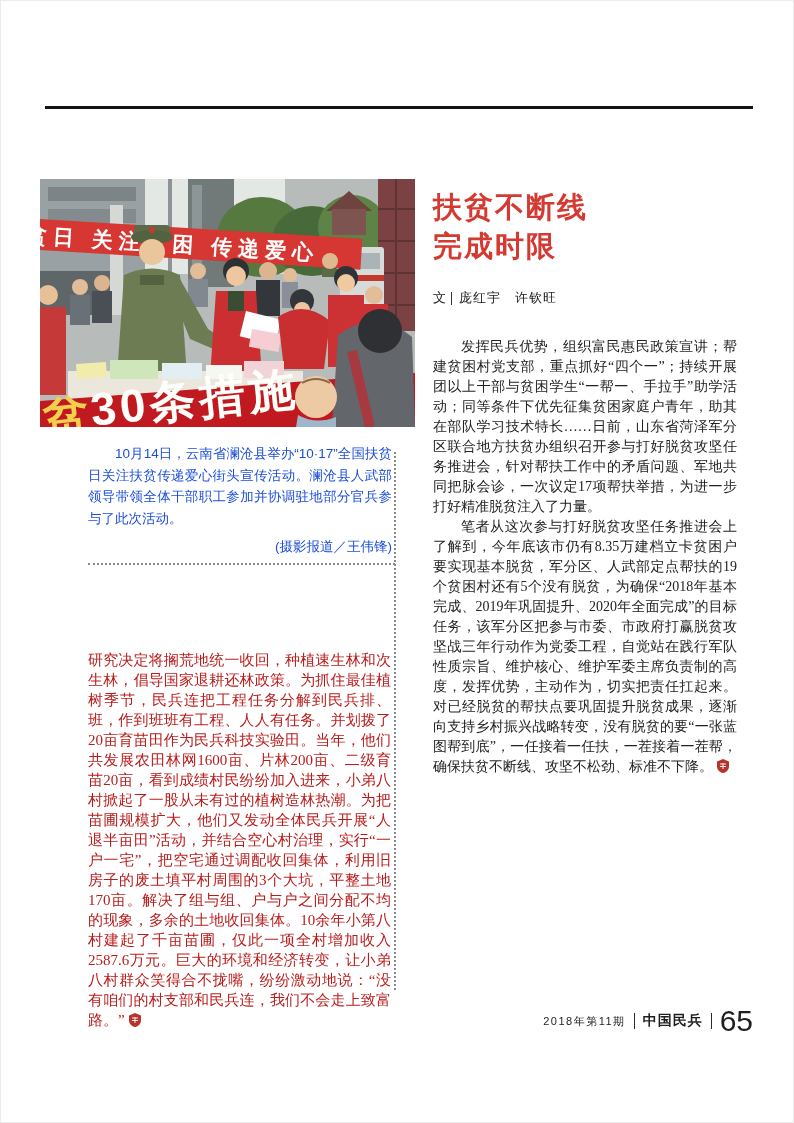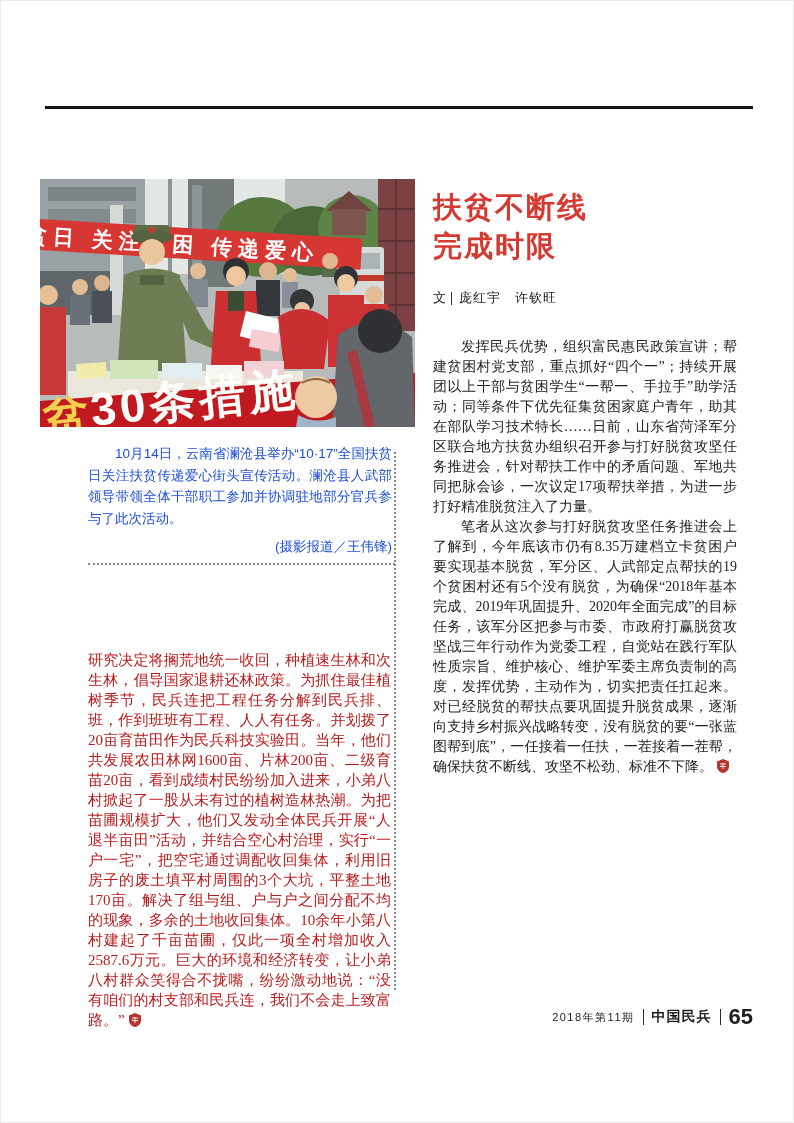--- a/index.html
+++ b/index.html
@@ -37,21 +37,21 @@
     font-size:14px;line-height:20px;text-align:justify;color:#222;}
   .right-body p{margin:0;text-indent:2em;}
   
   .end-mark{display:inline-block;width:12px;height:14px;margin-left:4px;vertical-align:-2px;}
   
   .footer{position:absolute;right:41px;top:1004px;display:flex;align-items:center;
     font-family:"Liberation Sans","DejaVu Sans",sans-serif;color:#1e1e1e;}
   .footer .issue{font-size:11px;letter-spacing:1.5px;}
   .footer .bar{display:inline-block;width:1px;height:16px;background:#2a2a2a;margin:0 8px;}
   .footer .mag{font-size:14px;font-weight:bold;letter-spacing:1px;}
-  .footer .pagenum{font-size:22px;font-weight:bold;}
+  .footer .pagenum{font-size:30px;font-weight:normal;}
 </style>
 </head>
 <body>
 
 <div class="page">
 
   <div class="top-rule"></div>
 
   <figure class="photo">
     <svg width="375" height="248" viewBox="0 0 375 248">

